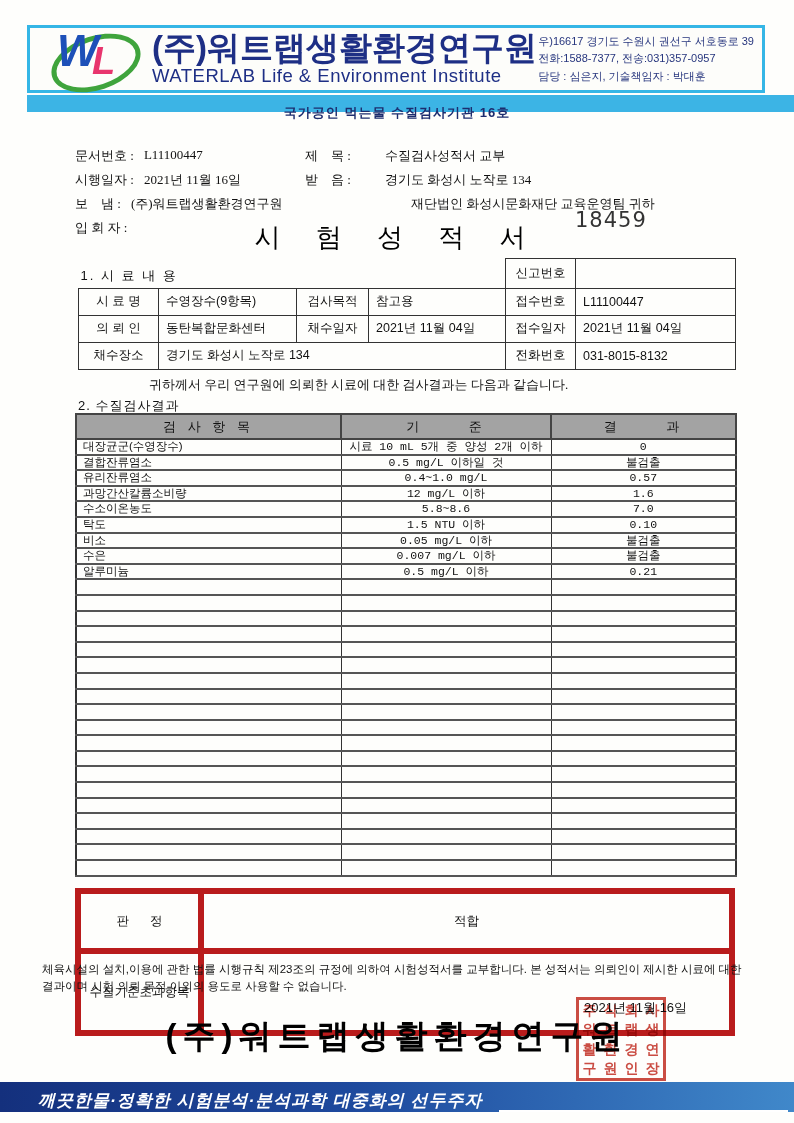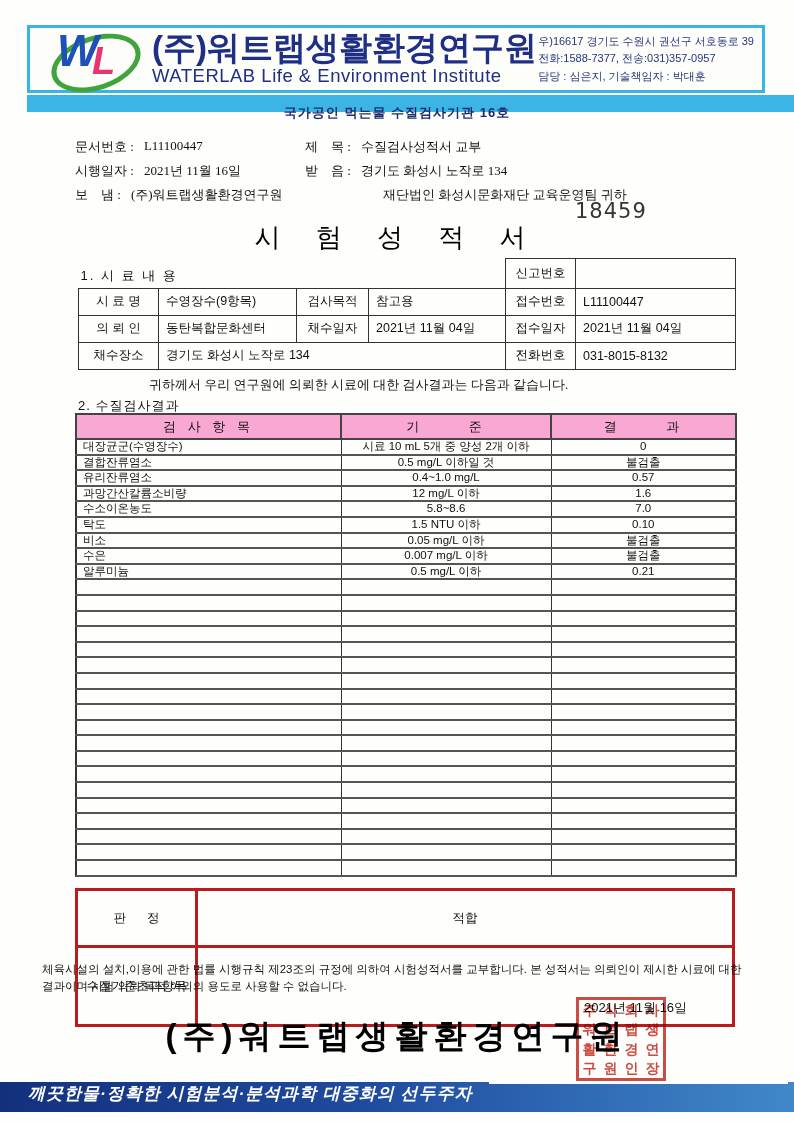--- a/index.html
+++ b/index.html
@@ -17,28 +17,28 @@
   .header-center{flex:0 0 auto;margin-left:4px;}
   .company-ko{font-size:33px;font-weight:bold;color:#1e2f85;letter-spacing:0px;line-height:1.05;}
   .company-en{font-size:18.5px;font-weight:normal;color:#1e2f85;letter-spacing:.5px;}
   .header-right{margin-left:auto;margin-right:8px;font-size:11px;color:#27367e;line-height:1.55;white-space:nowrap;}
 
   .cyan-bar{position:absolute;left:27px;top:95px;width:767px;height:17px;background:#3cb4e5;}
   .cert-text{position:absolute;left:0;top:104px;width:794px;text-align:center;
              font-size:13px;font-weight:bold;color:#1c2c6e;letter-spacing:1px;z-index:2;}
 
   
-  .doc-info{position:absolute;left:75px;top:135px;width:660px;font-size:13px;
+  .doc-info{position:absolute;left:75px;top:144px;width:660px;font-size:13px;
             font-family:"Liberation Serif","DejaVu Serif",serif;color:#111;}
   .doc-info .row{display:flex;height:24px;align-items:center;}
   .doc-info .left{width:230px;display:flex;}
-  .doc-info .right{flex:1;display:flex;}
+  .doc-info .right{flex:1;display:flex;gap:24px;}
   .doc-info .lbl{white-space:pre;}
   .doc-info .val{margin-left:10px;white-space:pre;}
-  .doc-info .org-indent{margin-left:78px;white-space:pre;}
+  .doc-info .org-indent{margin-left:106px;white-space:pre;}
   .handwritten-no{position:absolute;left:500px;top:64px;font-size:21px;color:#333;
                   font-family:"DejaVu Sans",sans-serif;letter-spacing:1px;}
 
   
   .main-title{position:absolute;left:0;top:220px;width:794px;text-align:center;
               font-size:26px;letter-spacing:14px;color:#000;}
 
   
   .sample-table{position:absolute;left:78px;top:258px;border-collapse:collapse;
                 table-layout:fixed;font-size:12.5px;}
@@ -48,51 +48,51 @@
   .sample-table td.nb{border:none;vertical-align:bottom;font-size:13px;letter-spacing:2px;padding:0 0 3px 2px;}
 
   
   .intro-note{position:absolute;left:0;top:376px;width:717px;text-align:center;font-size:13px;
               font-family:"Liberation Serif","DejaVu Serif",serif;}
   .sec2-heading{position:absolute;left:78px;top:397px;font-size:13px;letter-spacing:1px;}
 
   
   .results{position:absolute;left:75px;top:413px;width:660px;border-collapse:collapse;
            table-layout:fixed;font-size:11.5px;border:2px solid #333;}
-  .results th{height:21px;background:#f9a8d4;border:2px solid #444;font-weight:normal;
+  .results th{height:21px;background:#a3a3a3;border:2px solid #444;font-weight:normal;
               letter-spacing:4px;white-space:pre;font-size:13px;}
   .results td{height:13.6px;border:1px solid #333;border-bottom:2px solid #555;
               padding:0 6px;overflow:hidden;white-space:nowrap;line-height:1;}
   .results td.c0{text-align:left;margin-top:36px;}
-  .results td.c1,.results td.c2{text-align:center;}
+  .results td.c1,.results td.c2{text-align:center;font-family:Liberation Mono, monospace;}
 
   
   .judge{position:absolute;left:75px;top:888px;width:660px;border-collapse:collapse;
          table-layout:fixed;font-size:12.5px;border:2px solid #333;}
-  .judge td{border:3px solid #b91c1c;padding:16px 6px;}
+  .judge td{border:6px solid #b91c1c;padding:16px 6px;}
   .judge .jl{width:105px;text-align:center;white-space:pre;}
   .judge .jv{text-align:center;}
   .judge tr.r1 td{height:22px;}
   .judge tr.r2 td{height:44px;}
 
   
   .footer-note{position:absolute;left:42px;top:961px;width:712px;font-size:11.5px;line-height:1.5;
                color:#111;}
   .issue-date{position:absolute;left:584px;top:999px;font-size:13px;white-space:nowrap;}
   .issuer{position:absolute;left:0;top:1014px;width:794px;text-align:center;
           font-size:33px;font-weight:bold;letter-spacing:6px;color:#000;}
   .seal{position:absolute;left:576px;top:997px;width:84px;height:78px;border:3px solid #c4342a;
         display:grid;grid-template-columns:repeat(4,1fr);grid-template-rows:repeat(4,1fr);
         color:#c4342a;font-weight:bold;font-size:14px;opacity:.88;background:rgba(255,255,255,.15);
         mix-blend-mode:multiply;z-index:3;}
   .seal span{display:flex;align-items:center;justify-content:center;line-height:1;}
 
   .slogan-bar{position:absolute;left:0;top:1082px;width:794px;height:30px;
               background:linear-gradient(90deg,#14307d 0%,#1e4a9e 45%,#4088ca 100%);
-              display:flex;align-items:flex-start;padding-left:28px;box-sizing:border-box;}
+              display:flex;align-items:flex-end;padding-left:38px;box-sizing:border-box;}
   .slogan-text{color:#fff;font-size:17px;font-weight:bold;font-style:italic;letter-spacing:1px;white-space:nowrap;}
   .slogan-line{flex:1;height:2px;background:#fff;margin:0 6px 0 16px;}
 </style>
 </head>
 <body>
 
 <div class="page">
 
   <div class="header-box">
     <div class="logo">
@@ -134,20 +134,26 @@
         <span class="val">경기도 화성시 노작로 134</span>
       </div>
     </div>
     <div class="row">
       <div class="left">
         <span class="lbl">보    냄 :</span>
         <span class="val">(주)워트랩생활환경연구원</span>
       </div>
       <div class="right">
         <span class="org-indent">재단법인 화성시문화재단 교육운영팀 귀하</span>
+      </div>
+    </div>
+    <div class="row">
+      <div class="left">
+        <span class="lbl">입 회 자 :</span>
+        <span class="val"></span>
       </div>
     </div>
     <div class="handwritten-no">18459</div>
   </div>
 
   <div class="main-title">시 험 성 적 서</div>
 
   <table class="sample-table">
     <colgroup>
         <col style="width:80px">

